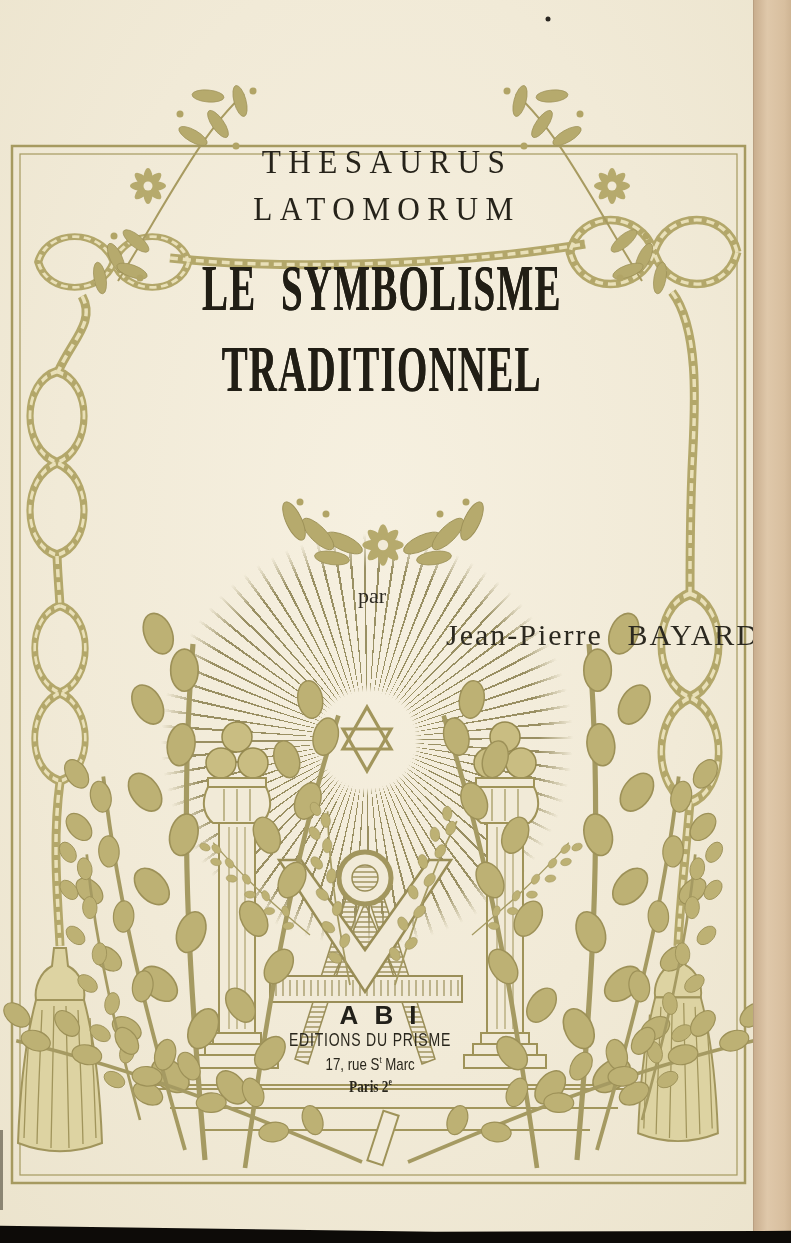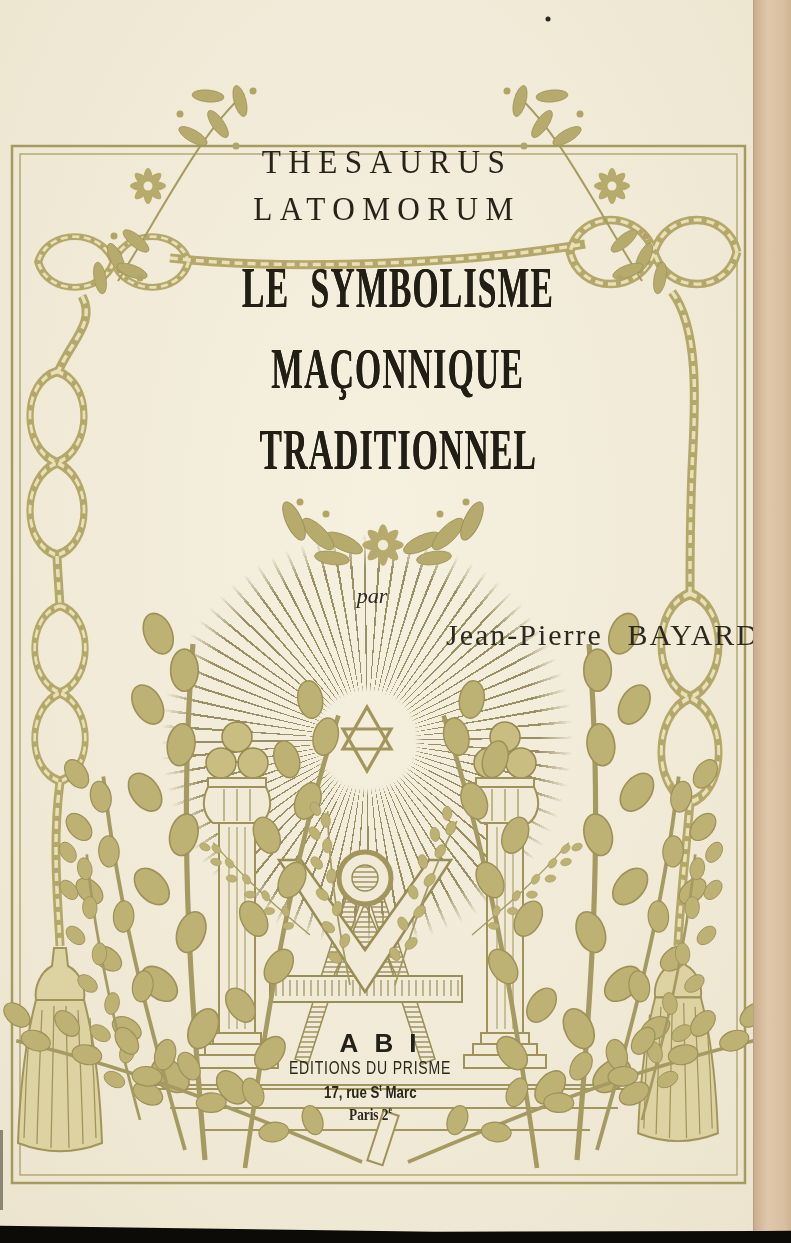--- a/index.html
+++ b/index.html
@@ -11,30 +11,30 @@
   .deco{position:absolute; left:0; top:0; width:791px; height:1243px;}
   .rays{
     position:absolute; left:157px; top:530px; width:420px; height:420px; border-radius:50%;
     background: repeating-conic-gradient(from -1deg, rgba(148,138,92,.95) 0deg 0.75deg, transparent 0.75deg 4.5deg);
     -webkit-mask-image: radial-gradient(circle, transparent 0 48px, #000 56px 172px, transparent 206px);
     mask-image: radial-gradient(circle, transparent 0 48px, #000 56px 172px, transparent 206px);
   }
   .txt{position:absolute; left:0; text-align:center;}
   .series{top:138px; width:758px; font-size:34px; line-height:47px; letter-spacing:8px; padding-left:8px; color:#26231a;}
   .series div{transform:scaleX(.92);}
-  .maintitle{top:248px; width:764px; font-weight:700; font-size:56px; line-height:81px; letter-spacing:2px; color:#211e15; word-spacing:.35em;padding-left:16px;}
+  .maintitle{top:248px; width:764px; font-weight:700; font-size:65px; line-height:81px; letter-spacing:2px; color:#211e15; word-spacing:.35em;}
   .maintitle div{display:inline-block; transform:scaleX(.60); white-space:nowrap; text-shadow:0 0 .6px #211e15;}
   .maintitle .row{display:block;}
-  .byline{top:583px; width:744px; font-size:22px; color:#2c2920;font-style:italic;}
+  .byline{top:583px; width:744px; font-size:22px; color:#2c2920;}
   .author{top:618px; width:760px; font-size:30px; letter-spacing:2px; word-spacing:.5em; color:#2c2920;text-align:right;}
-  .sans{font-family:"Liberation Sans", sans-serif;margin-top:28px;}
+  .sans{font-family:"Liberation Sans", sans-serif;}
   .imprint{top:1000px; width:740px; font-weight:700; font-size:26px; letter-spacing:16px; padding-left:16px; color:#22201a;}
   .pubname{top:1030px; width:740px; font-weight:400; font-size:18px; letter-spacing:1px;}
   .pubname span, .addr span.cond, .city span.cond{display:inline-block; transform:scaleX(.78); white-space:nowrap;}
-  .addr{top:1054px; width:740px; font-weight:700; font-size:17px;}
+  .addr{top:1054px; width:740px; font-weight:400; font-size:17px;}
   .city{top:1076px; width:740px; font-weight:700; font-size:17px;font-family:Liberation Serif, serif;}
   sup{font-size:58%;}
   .page-edge{
     position:absolute; top:0; left:753px; width:38px; height:1243px;
     background:linear-gradient(90deg,#c9ae8e 0%, #dfc8aa 35%, #d8bf9f 80%, #cdb392 100%);
     border-left:1px solid #b99f81;
   }
   .scan-bottom{
     position:absolute; left:0; top:1222px; width:791px; height:21px; background:#0d0b08;
     clip-path: polygon(0 18%, 55% 46%, 100% 42%, 100% 100%, 0 100%);
@@ -259,21 +259,20 @@
     <circle cx="548" cy="19" r="2.5" fill="#2a2722"></circle>
   </svg>
 
   <div class="txt series">
     <div>THESAURUS</div>
     <div>LATOMORUM</div>
   </div>
 
   <div class="txt maintitle">
     <span class="row"><div>LE SYMBOLISME</div></span>
-    <span class="row"><div>MAÇONNIQUE</div></span>
     <span class="row"><div>TRADITIONNEL</div></span>
   </div>
 
   <div class="txt byline">par</div>
   <div class="txt author">Jean-Pierre BAYARD</div>
 
   <div class="txt sans imprint">ABI</div>
   <div class="txt sans pubname">
     <span>EDITIONS DU PRISME</span>
   </div>

